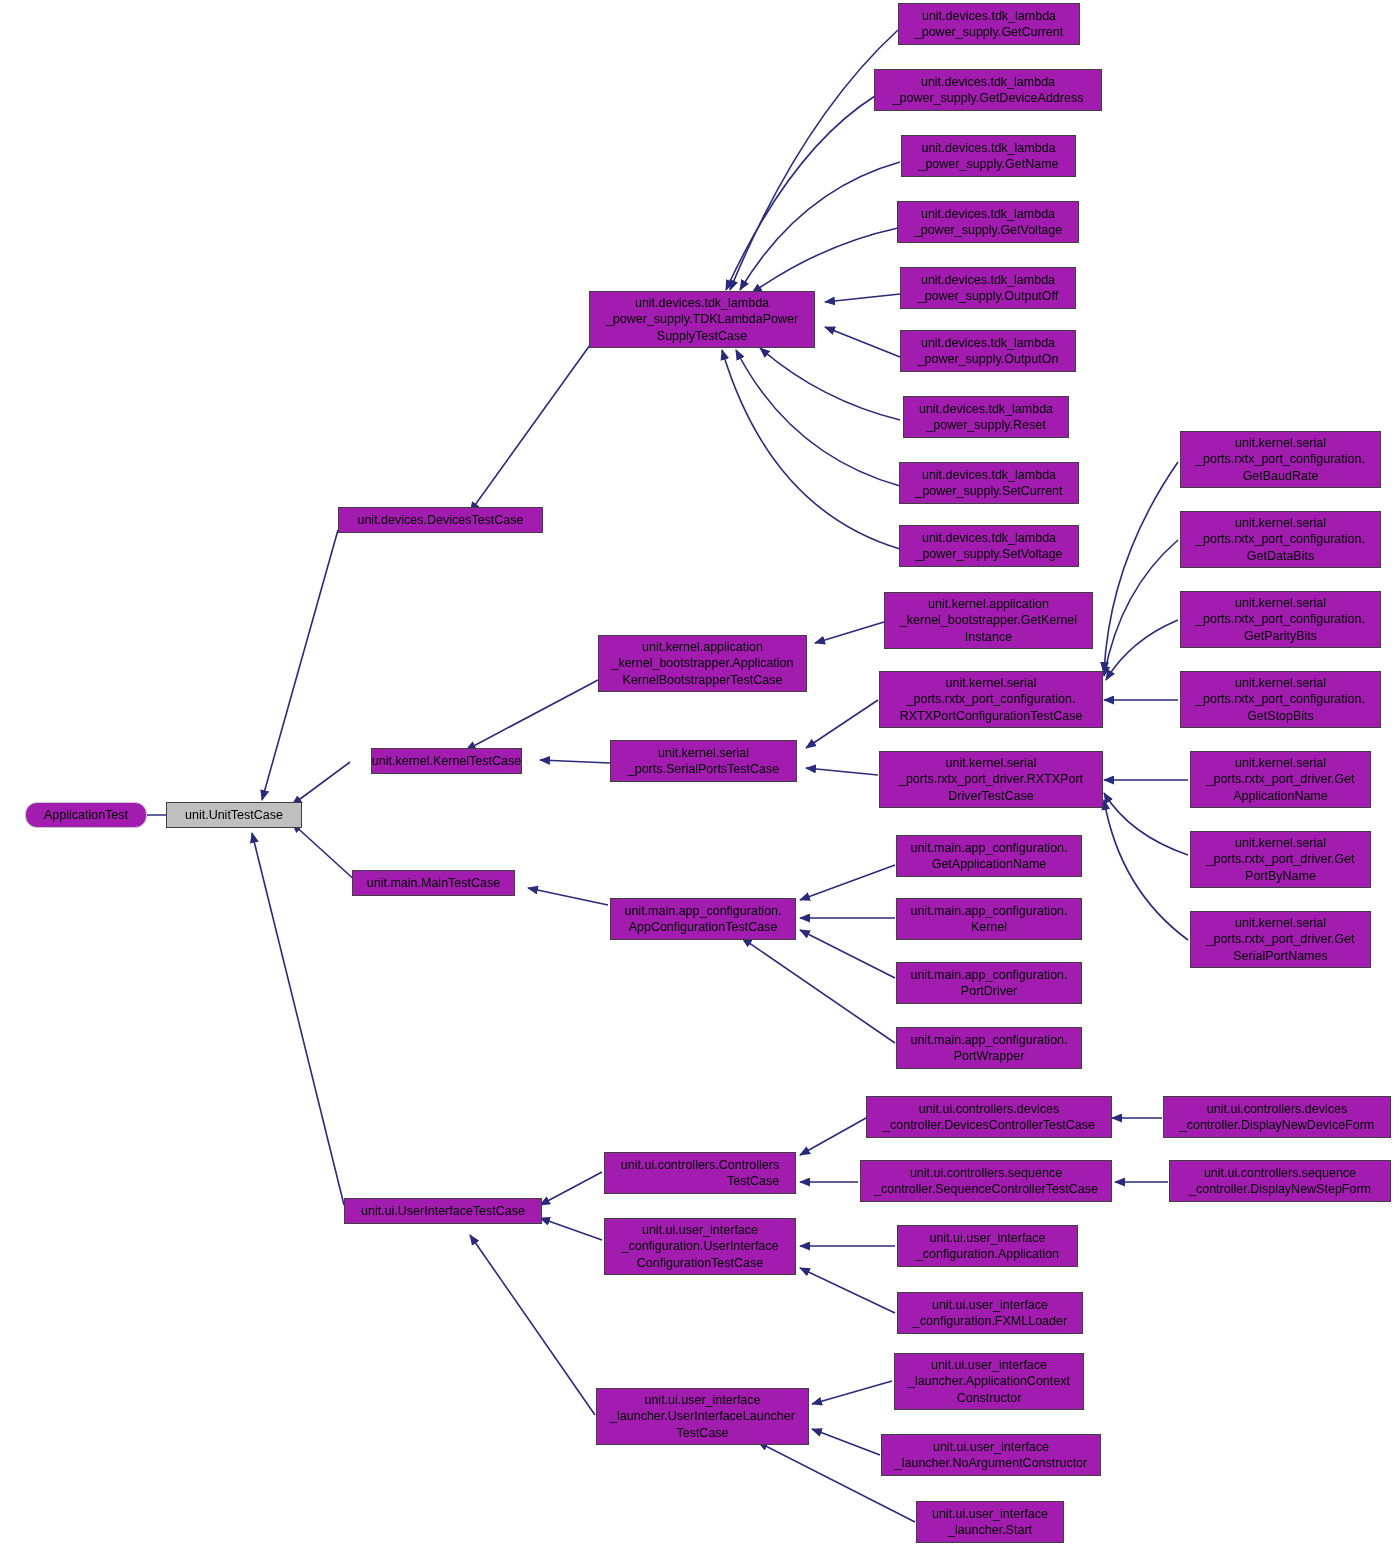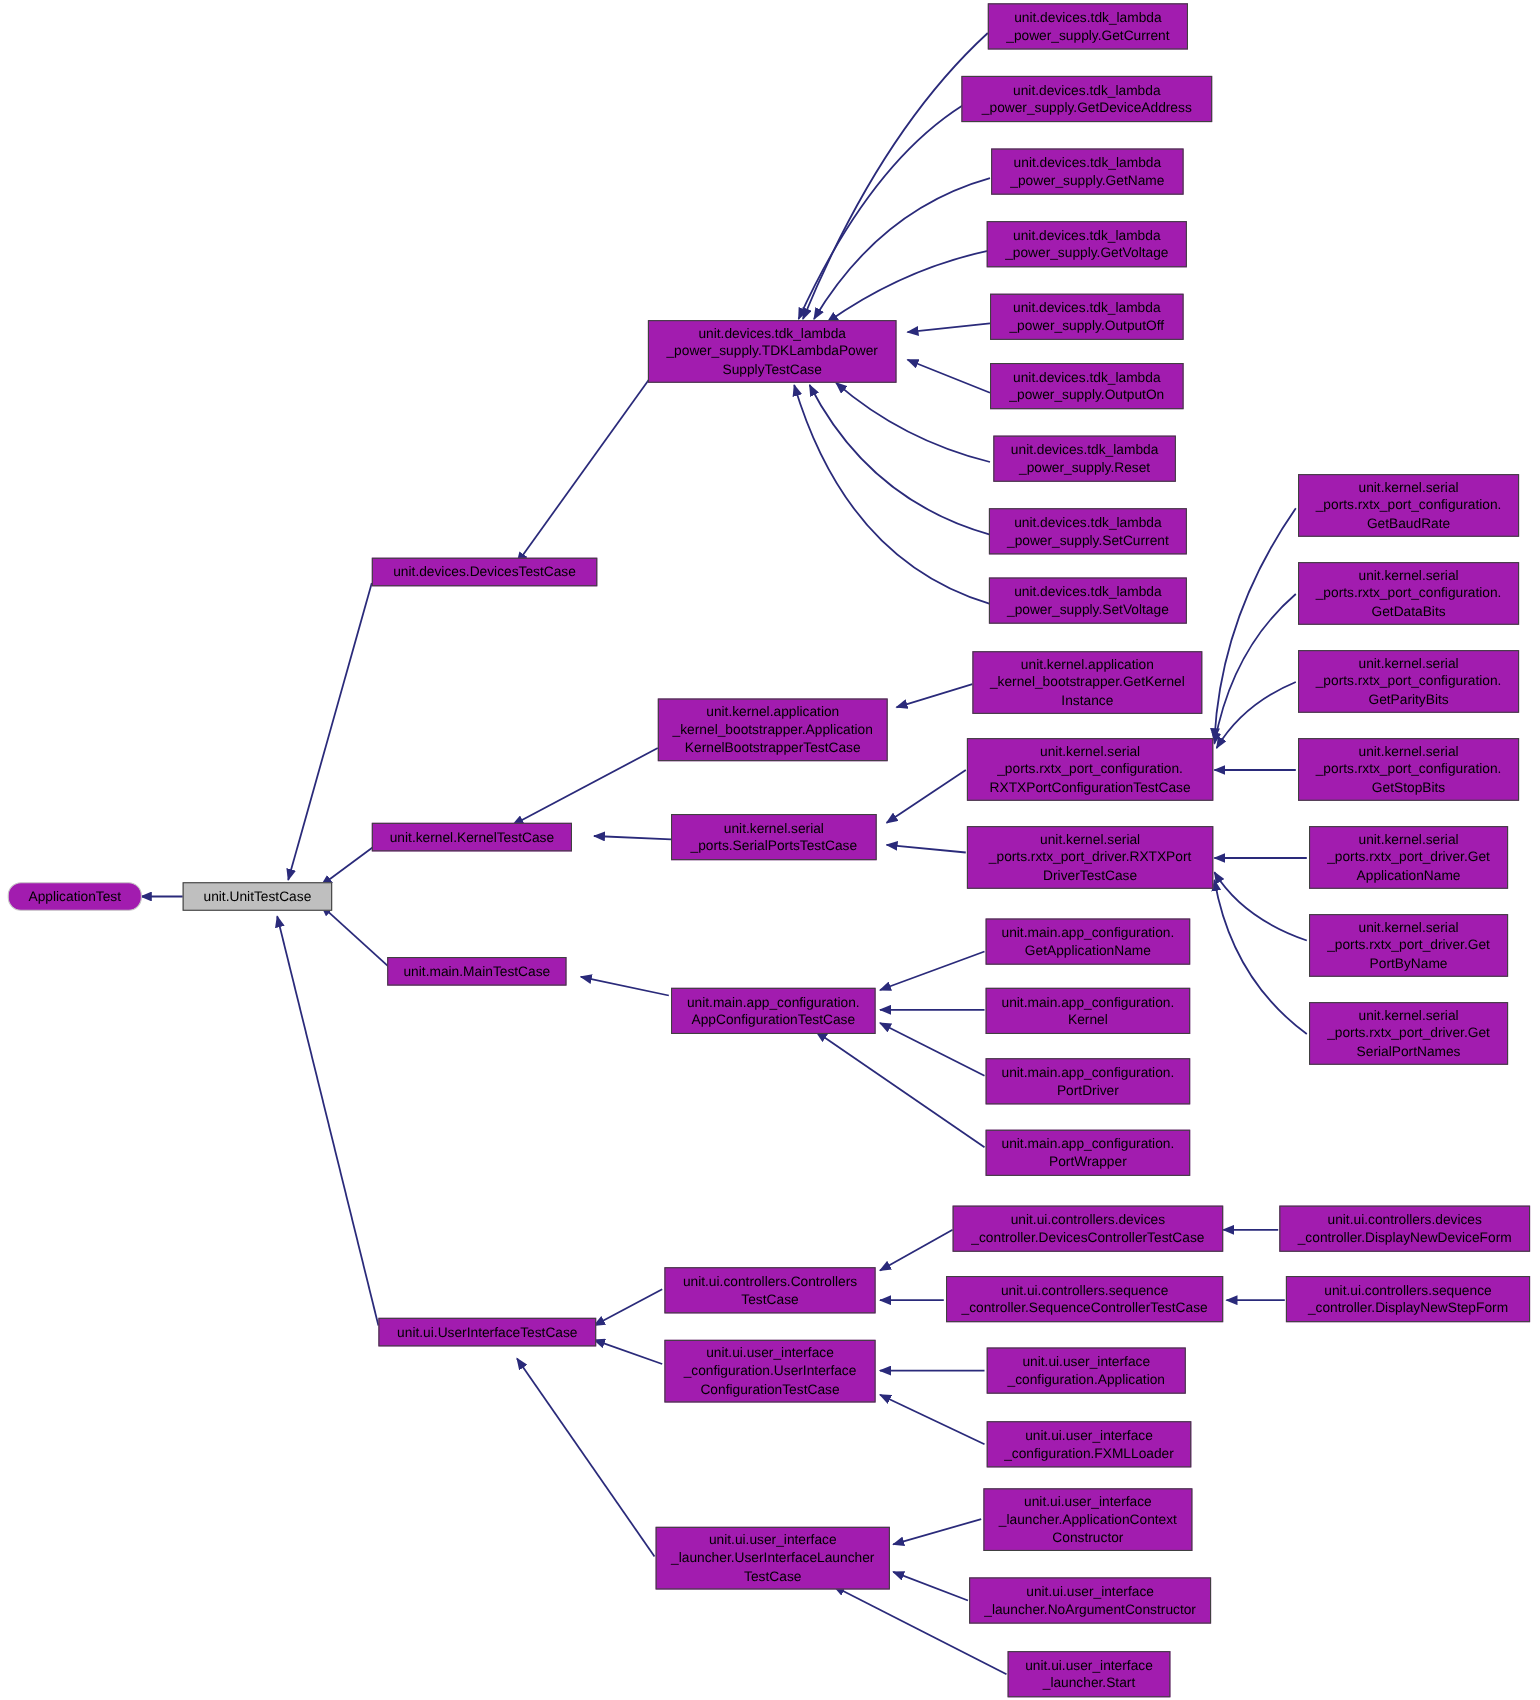--- a/index.html
+++ b/index.html
@@ -116,27 +116,27 @@
 
       <path d="M895,1246 L800,1246"></path>
       <path d="M895,1313 L800,1268"></path>
 
       <path d="M892,1381 L812,1404"></path>
       <path d="M880,1455 L812,1429"></path>
       <path d="M915,1522 L758,1442"></path>
     </g>
   </svg>
 
-  <div class="node plain" style="left:7px; top:802px; width:122px; height:26px;border-radius:12px;">ApplicationTest</div>
+  <div class="node plain" style="left:25px; top:802px; width:122px; height:26px;border-radius:12px;">ApplicationTest</div>
 
   <div class="node root" style="left:166px; top:802px; width:136px; height:26px;">unit.UnitTestCase</div>
 
   <div class="node" style="left:338px; top:507px; width:205px; height:26px;">unit.devices.DevicesTestCase</div>
 
-  <div class="node" style="left:338px; top:748px; width:182px; height:26px;">unit.kernel.KernelTestCase</div>
+  <div class="node" style="left:371px; top:748px; width:151px; height:26px;">unit.kernel.KernelTestCase</div>
 
   <div class="node" style="left:352px; top:870px; width:163px; height:26px;">unit.main.MainTestCase</div>
 
   <div class="node" style="left:344px; top:1198px; width:198px; height:26px;">unit.ui.UserInterfaceTestCase</div>
 
   <div class="node" style="left:589px; top:291px; width:226px; height:57px;">unit.devices.tdk_lambda
 _power_supply.TDKLambdaPower
 SupplyTestCase</div>
 
   <div class="node" style="left:898px; top:3px; width:182px; height:42px;">unit.devices.tdk_lambda
@@ -221,21 +221,21 @@
 
   <div class="node" style="left:896px; top:898px; width:186px; height:42px;">unit.main.app_configuration.
 Kernel</div>
 
   <div class="node" style="left:896px; top:962px; width:186px; height:42px;">unit.main.app_configuration.
 PortDriver</div>
 
   <div class="node" style="left:896px; top:1027px; width:186px; height:42px;">unit.main.app_configuration.
 PortWrapper</div>
 
-  <div class="node" style="left:604px; top:1152px; width:192px; height:42px;">unit.ui.controllers.Controllers
+  <div class="node" style="left:604px; top:1152px; width:192px; height:42px;text-align:right;">unit.ui.controllers.Controllers
 TestCase</div>
 
   <div class="node" style="left:866px; top:1096px; width:246px; height:42px;">unit.ui.controllers.devices
 _controller.DevicesControllerTestCase</div>
 
   <div class="node" style="left:1163px; top:1096px; width:228px; height:42px;">unit.ui.controllers.devices
 _controller.DisplayNewDeviceForm</div>
 
   <div class="node" style="left:860px; top:1160px; width:252px; height:42px;">unit.ui.controllers.sequence
 _controller.SequenceControllerTestCase</div>

